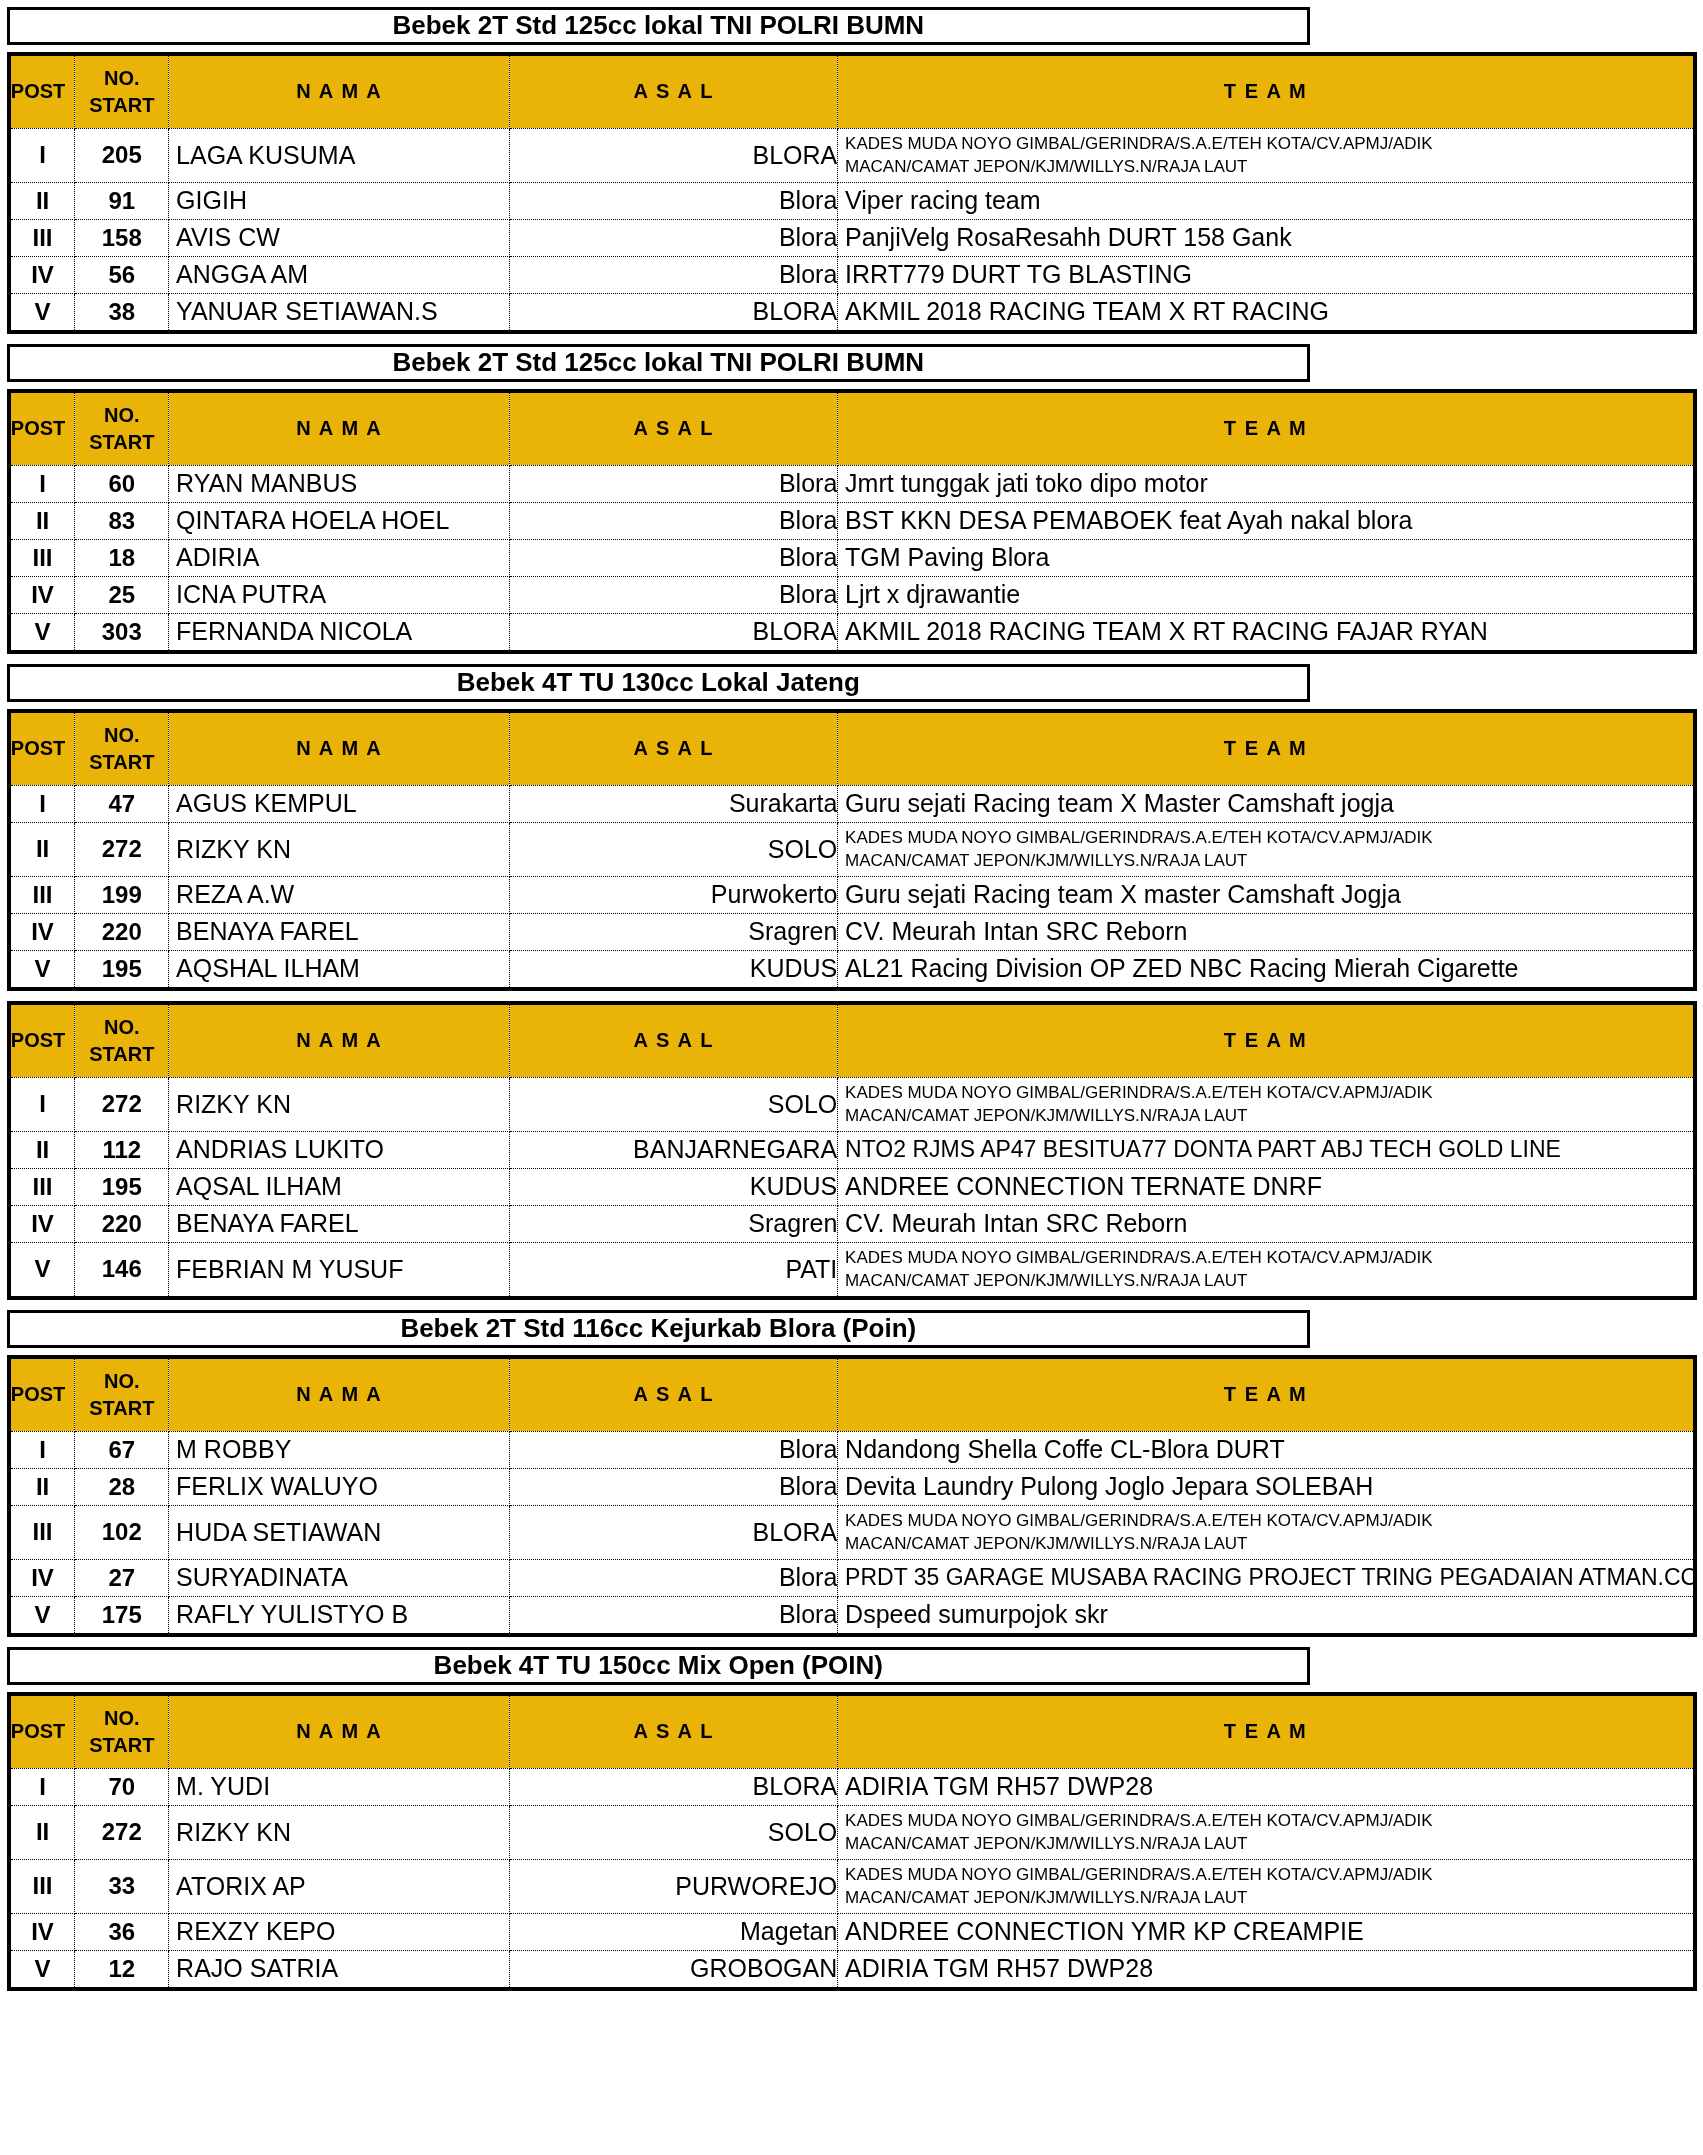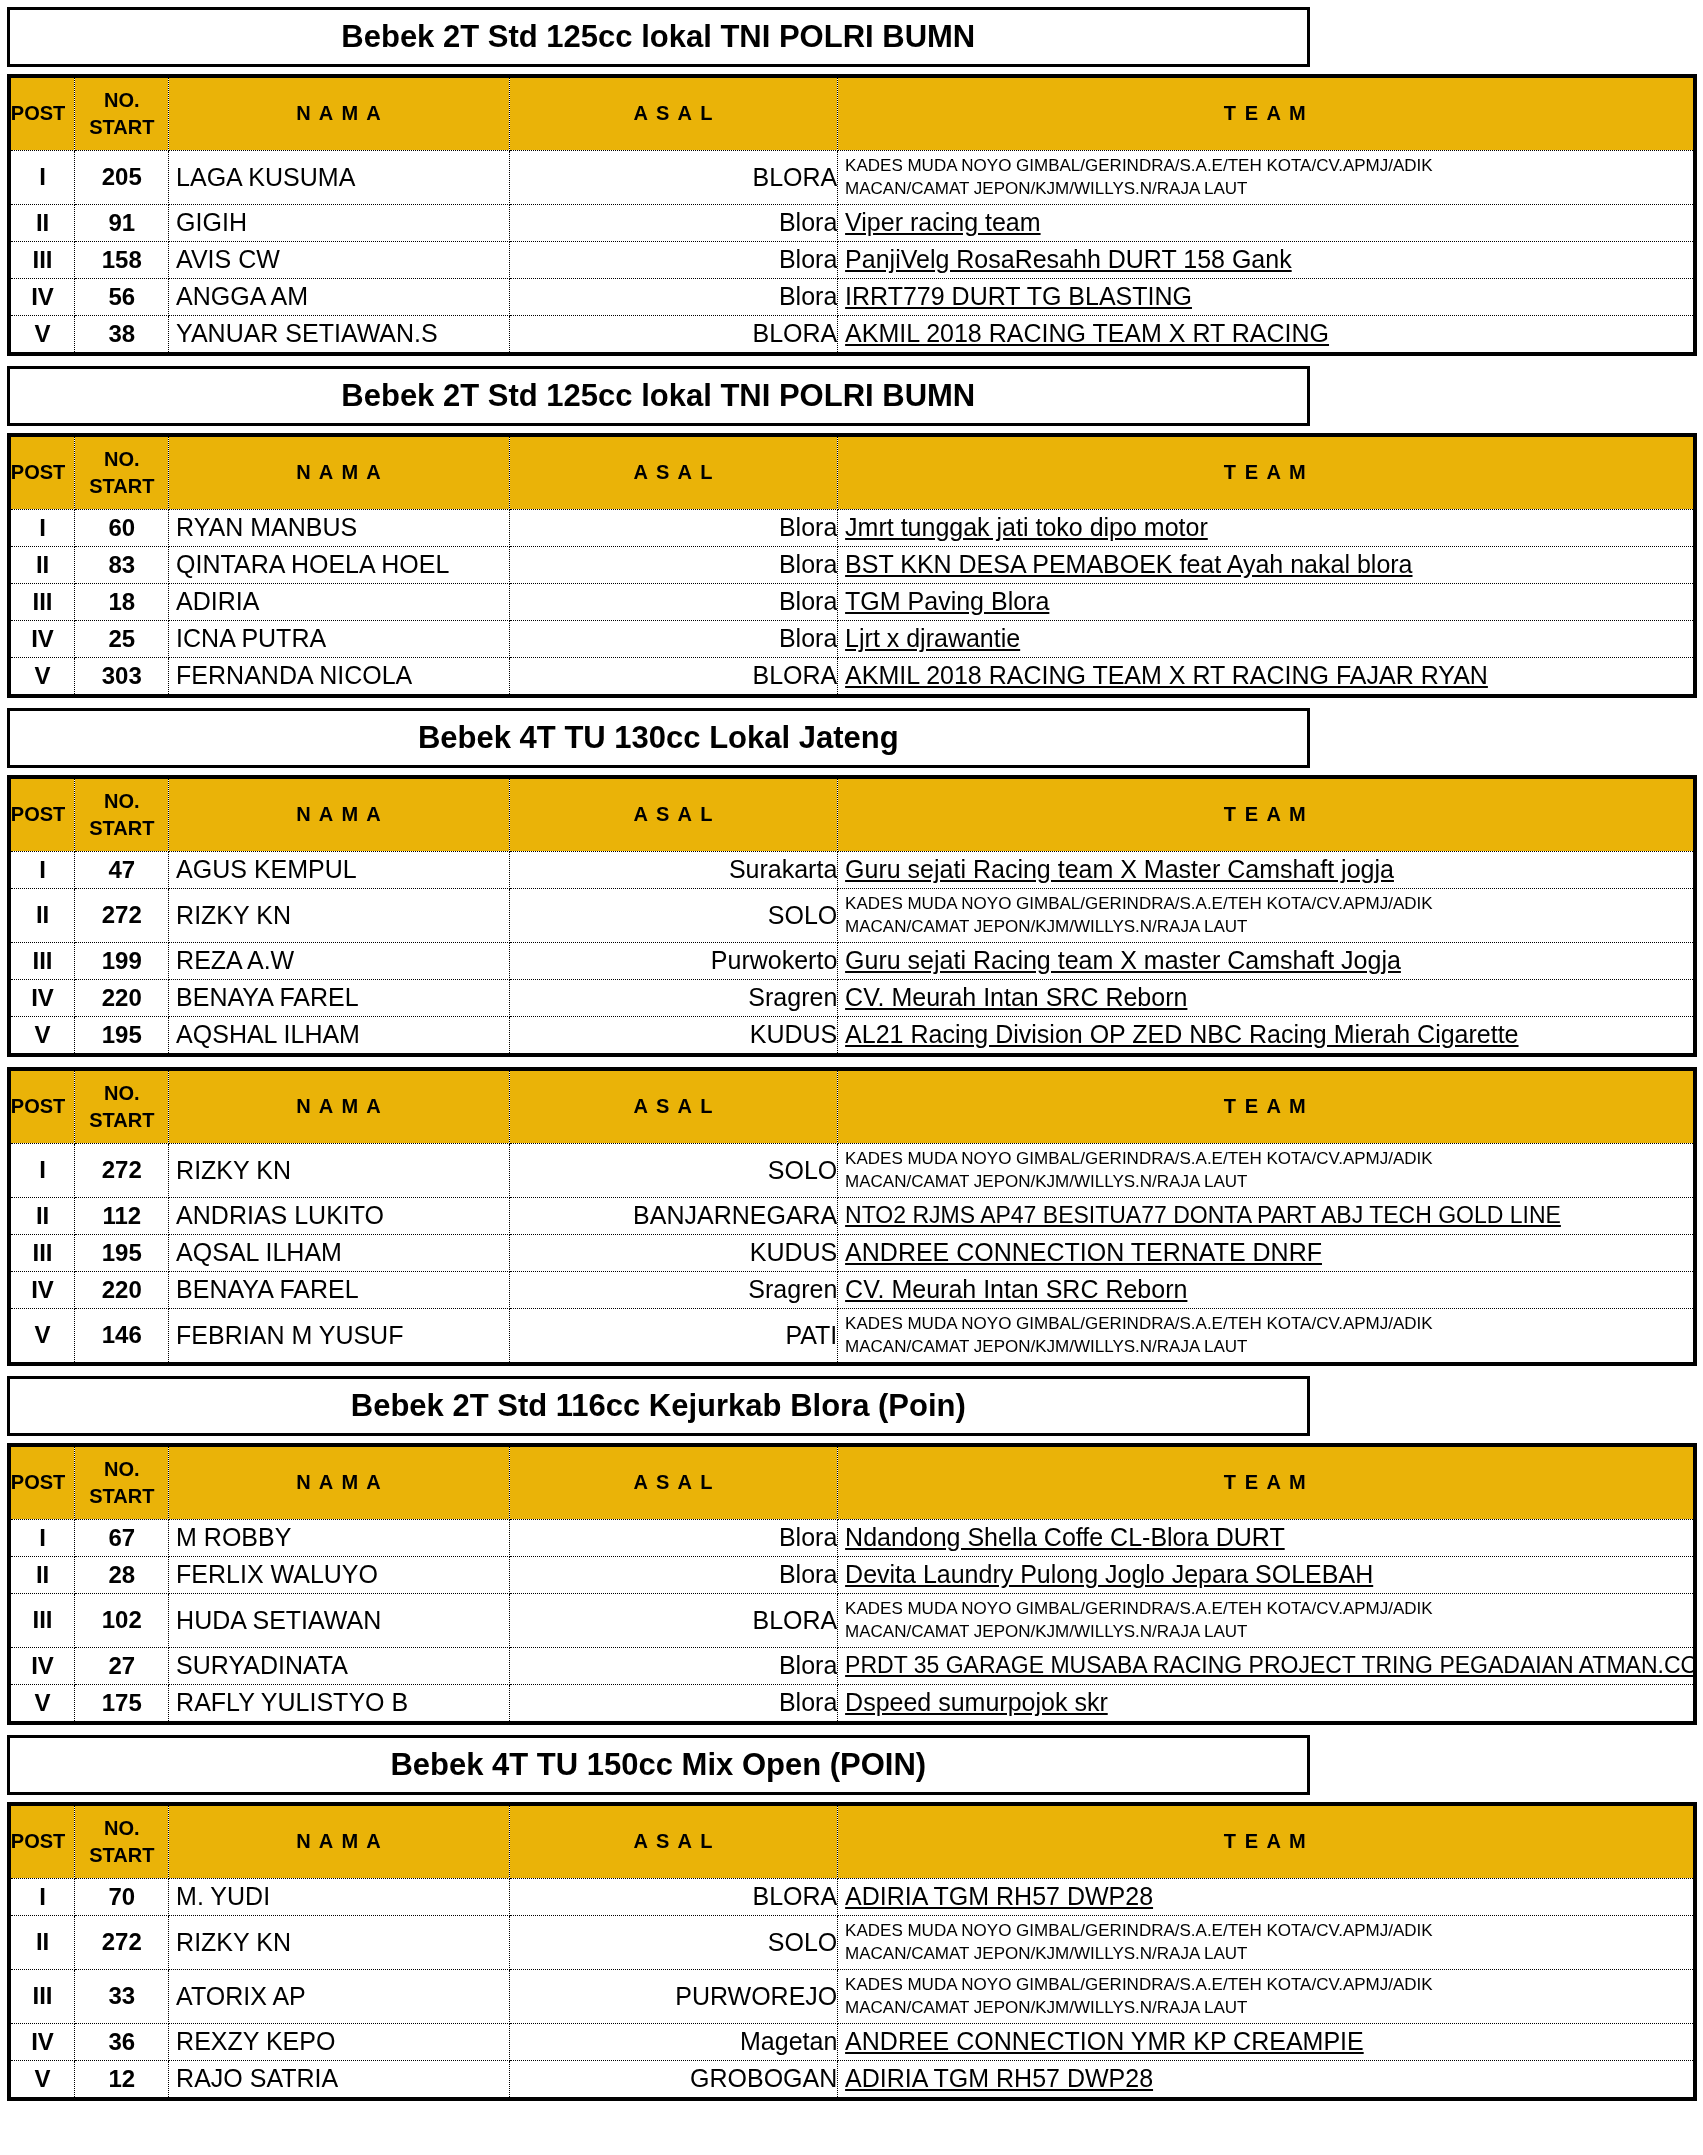--- a/index.html
+++ b/index.html
@@ -5,24 +5,24 @@
   html,body { margin:0; padding:0; background:#ffffff; }
   .page {
     position:relative; width:1704px; height:2155px;
     background:#ffffff; color:#000000;
     font-family:"Liberation Sans", sans-serif;
     overflow:hidden;
   }
   .section { margin:10.2px 0 0 6.8px; }
   .section.first { margin-top:6.8px; }
   .title-bar {
-    box-sizing:border-box; width:1303px; height:60px;
+    box-sizing:border-box; width:1303px; height:38px;
     border:3.4px solid #000;
     display:flex; align-items:center; justify-content:center;
-    font-size:31px; font-weight:bold; white-space:nowrap;
+    font-size:26px; font-weight:bold; white-space:nowrap;
   }
   table.tbl {
     box-sizing:border-box;
     width:1690px; margin-top:6.8px;
     border-collapse:collapse; table-layout:fixed;
     border:4.3px solid #000;
   }
   .tbl th, .tbl td {
     border:1.7px dotted #000;
     padding:0; vertical-align:middle; overflow:hidden;
@@ -34,21 +34,21 @@
   .tbl tr.row td { height:36px; }
   .tbl tr.row.tall td { height:53px; }
   td.pos, td.no { font-size:24px; font-weight:bold; text-align:center; white-space:nowrap; }
   td.nama { font-size:25px; text-align:left; padding-left:6.8px; white-space:nowrap; }
   td.asal { font-size:25px; text-align:right; white-space:nowrap; }
   td.team { text-align:left; padding-left:6.8px; }
   td.team.normal { font-size:25px; white-space:nowrap; }
   td.team.medium { font-size:23px; white-space:nowrap; }
   td.team.small  { font-size:17px; }
   td.team .l { display:block; line-height:23px; white-space:nowrap; }
-  td.team.normal .l, td.team.medium .l { line-height:normal;text-decoration:underline; }
+  td.team.normal .l, td.team.medium .l { line-height:normal; }
 </style>
 </head>
 <body>
 
 <div class="page">
 
   <div class="section first">
     <div class="title-bar">Bebek 2T Std 125cc lokal TNI POLRI BUMN</div>
     <table class="tbl">
       <colgroup>

